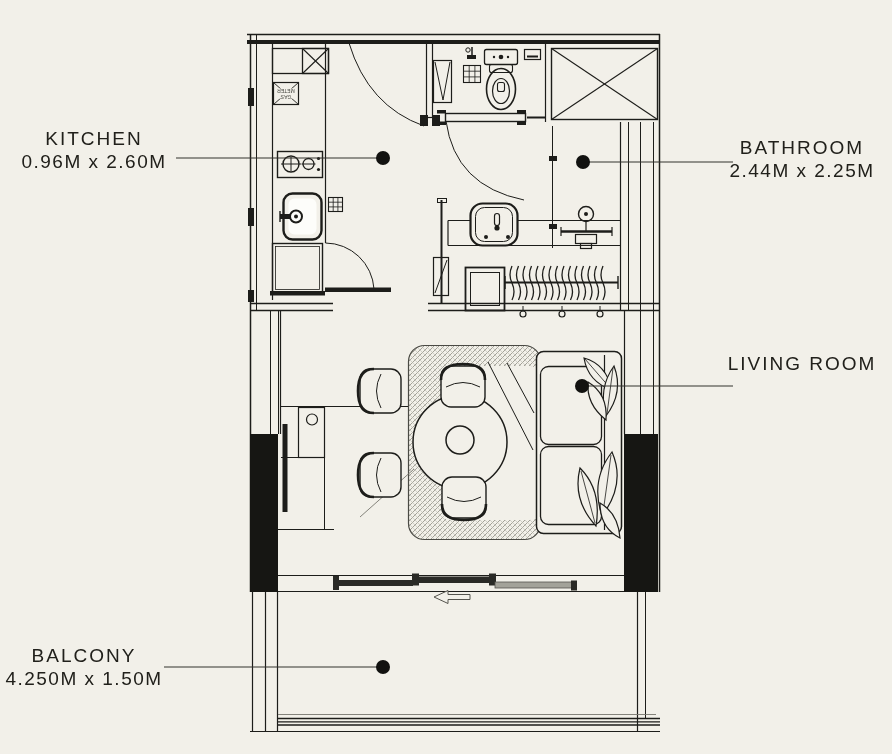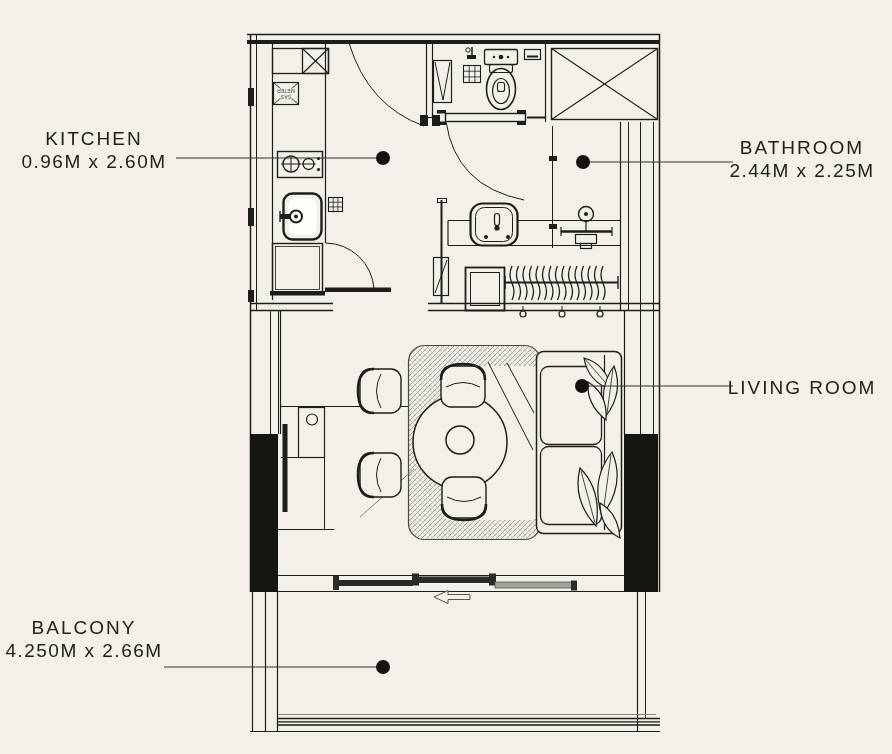--- a/index.html
+++ b/index.html
@@ -10,22 +10,22 @@
   }
   .stage svg{position:absolute;left:0;top:0;}
   .callout{
     position:absolute;text-align:center;color:#21201b;
     font-size:19px;line-height:23px;letter-spacing:1.5px;
     white-space:nowrap;
   }
   .callout .room{letter-spacing:2px;}
   .lb-kitchen{left:8px;top:127px;width:172px;}
   .lb-bathroom{left:719px;top:136px;width:166px;}
-  .lb-living{left:719px;top:376px;width:166px;}
-  .lb-balcony{left:0px;top:616px;width:168px;}
+  .lb-living{left:719px;top:352px;width:166px;}
+  .lb-balcony{left:0px;top:644px;width:168px;}
 </style>
 </head>
 <body>
 
 <div class="stage">
 
 <svg width="892" height="754" viewBox="0 0 892 754">
   <defs>
     <pattern id="rugHatch" width="5" height="5" patternUnits="userSpaceOnUse">
       <line x1="0" y1="5" x2="5" y2="0" stroke="#9a998f" stroke-width="0.9"></line>
@@ -364,16 +364,16 @@
   <div class="room">BATHROOM</div>
   <div class="dims">2.44M x 2.25M</div>
 </div>
 
 <div class="callout lb-living">
   <div class="room">LIVING ROOM</div>
 </div>
 
 <div class="callout lb-balcony">
   <div class="room">BALCONY</div>
-  <div class="dims">4.250M x 2.66M</div>
+  <div class="dims">4.250M x 1.50M</div>
 </div>
 
 </div>
 
 </body></html>

